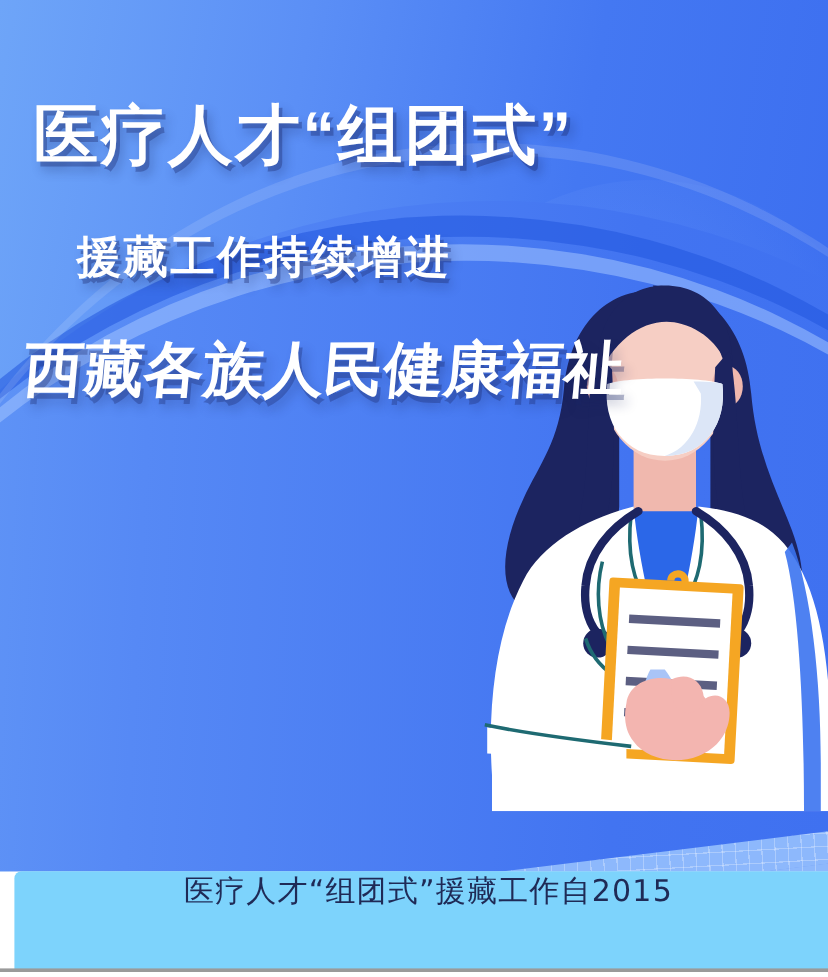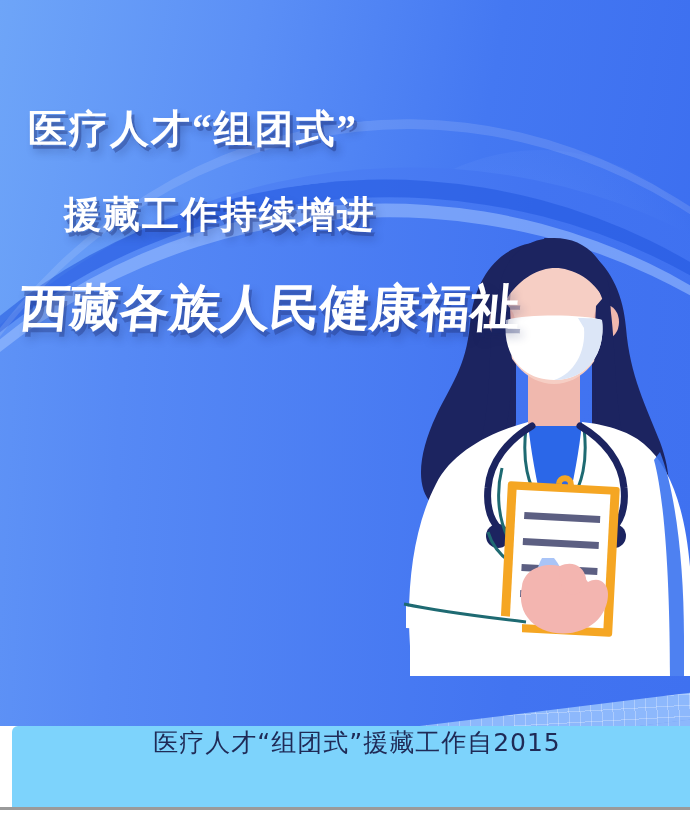--- a/index.html
+++ b/index.html
@@ -91,23 +91,22 @@
   }
   .t-line{
     color:#ffffff;
     white-space:nowrap;
     font-weight:bold;
     letter-spacing:2px;
     text-shadow:3px 4px 0 rgba(25,38,104,.35), 5px 7px 9px rgba(20,32,90,.30);
   }
   .t1{
     position:absolute; left:28px; top:79px;
-    font-size:39px; line-height:68px;
-    font-family:Liberation Serif, serif;
-    margin-top:16px;
+    font-size:54px; line-height:68px;
+    font-family:Liberation Sans, sans-serif;
   }
   .t2{
     position:absolute; left:64px; top:186px;
     font-size:37px; line-height:58px;
     font-family:"DejaVu Sans","Liberation Sans",sans-serif;
   }
   .t3{
     position:absolute; left:20px; top:278px;
     font-size:50px; line-height:60px;
     letter-spacing:0px;

